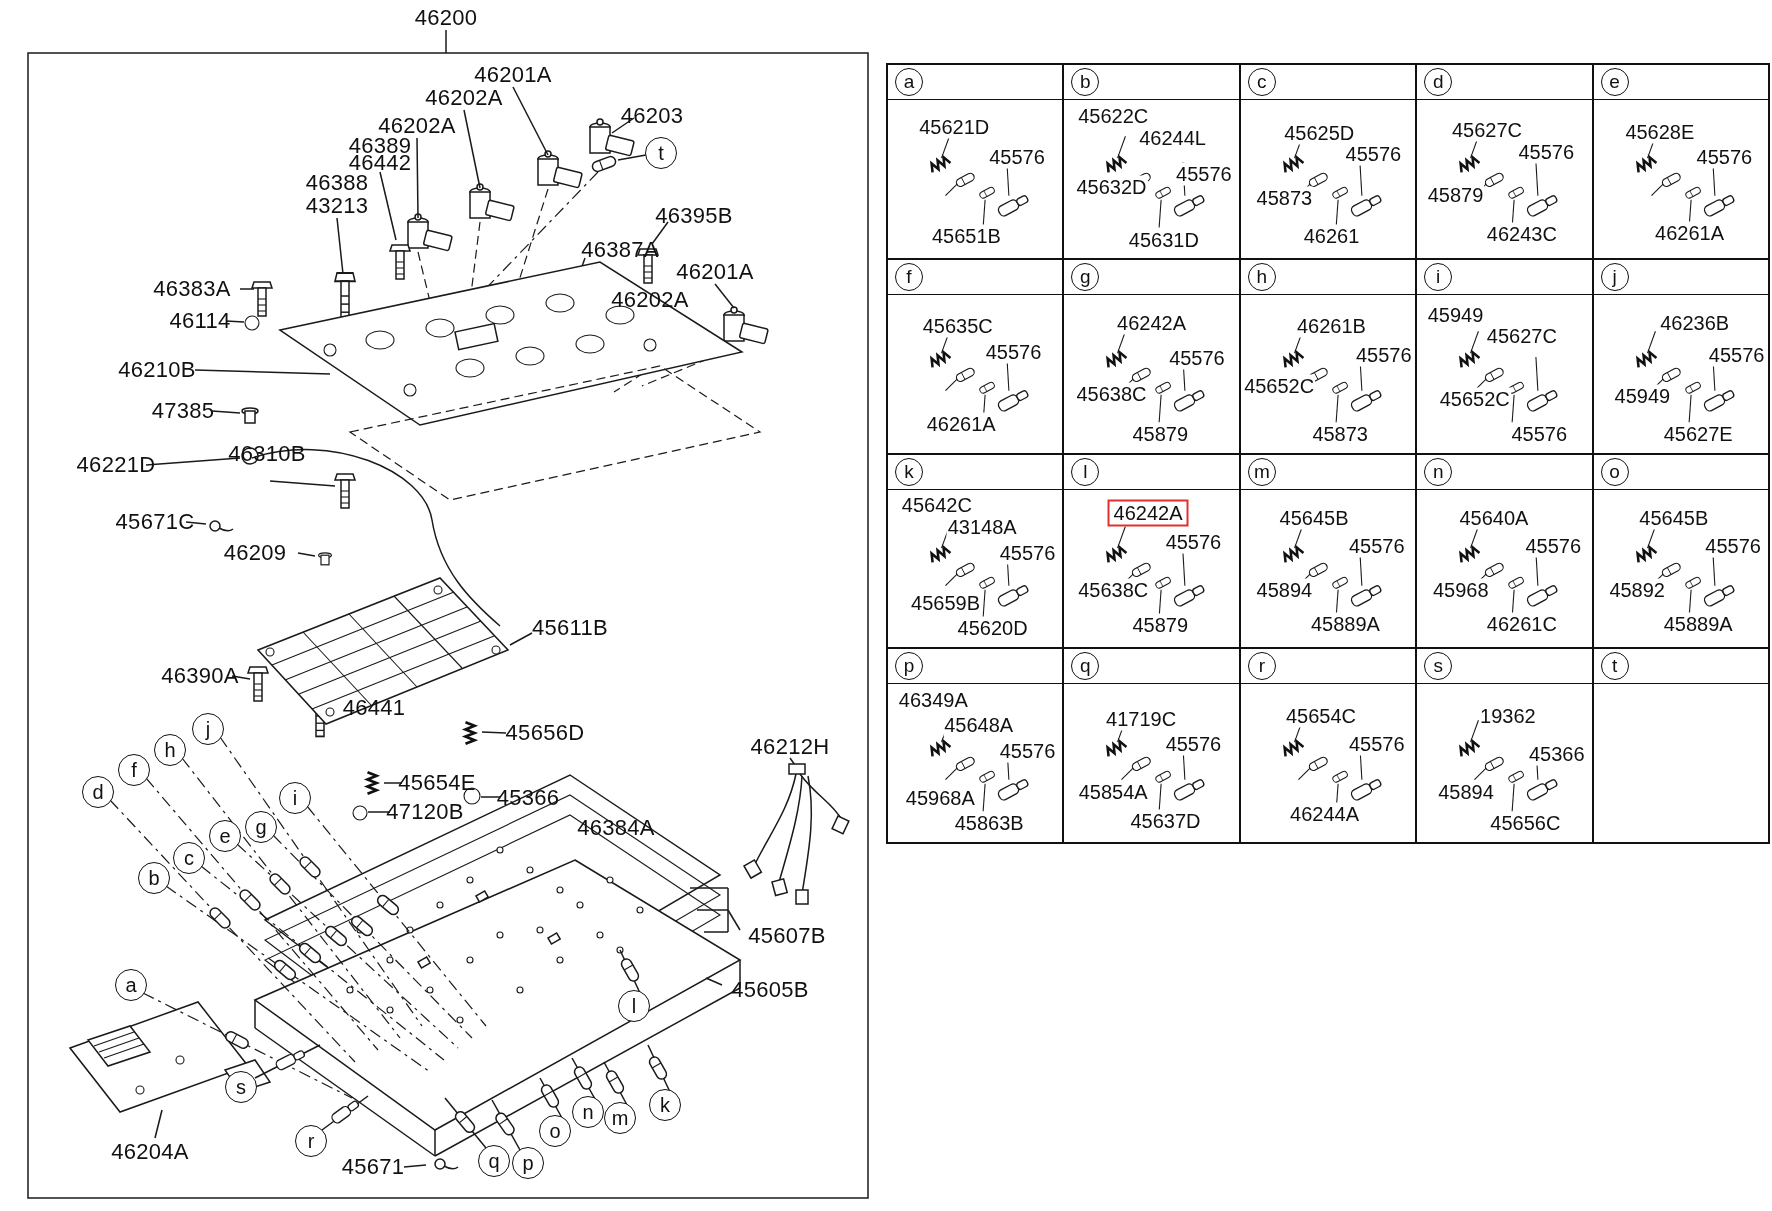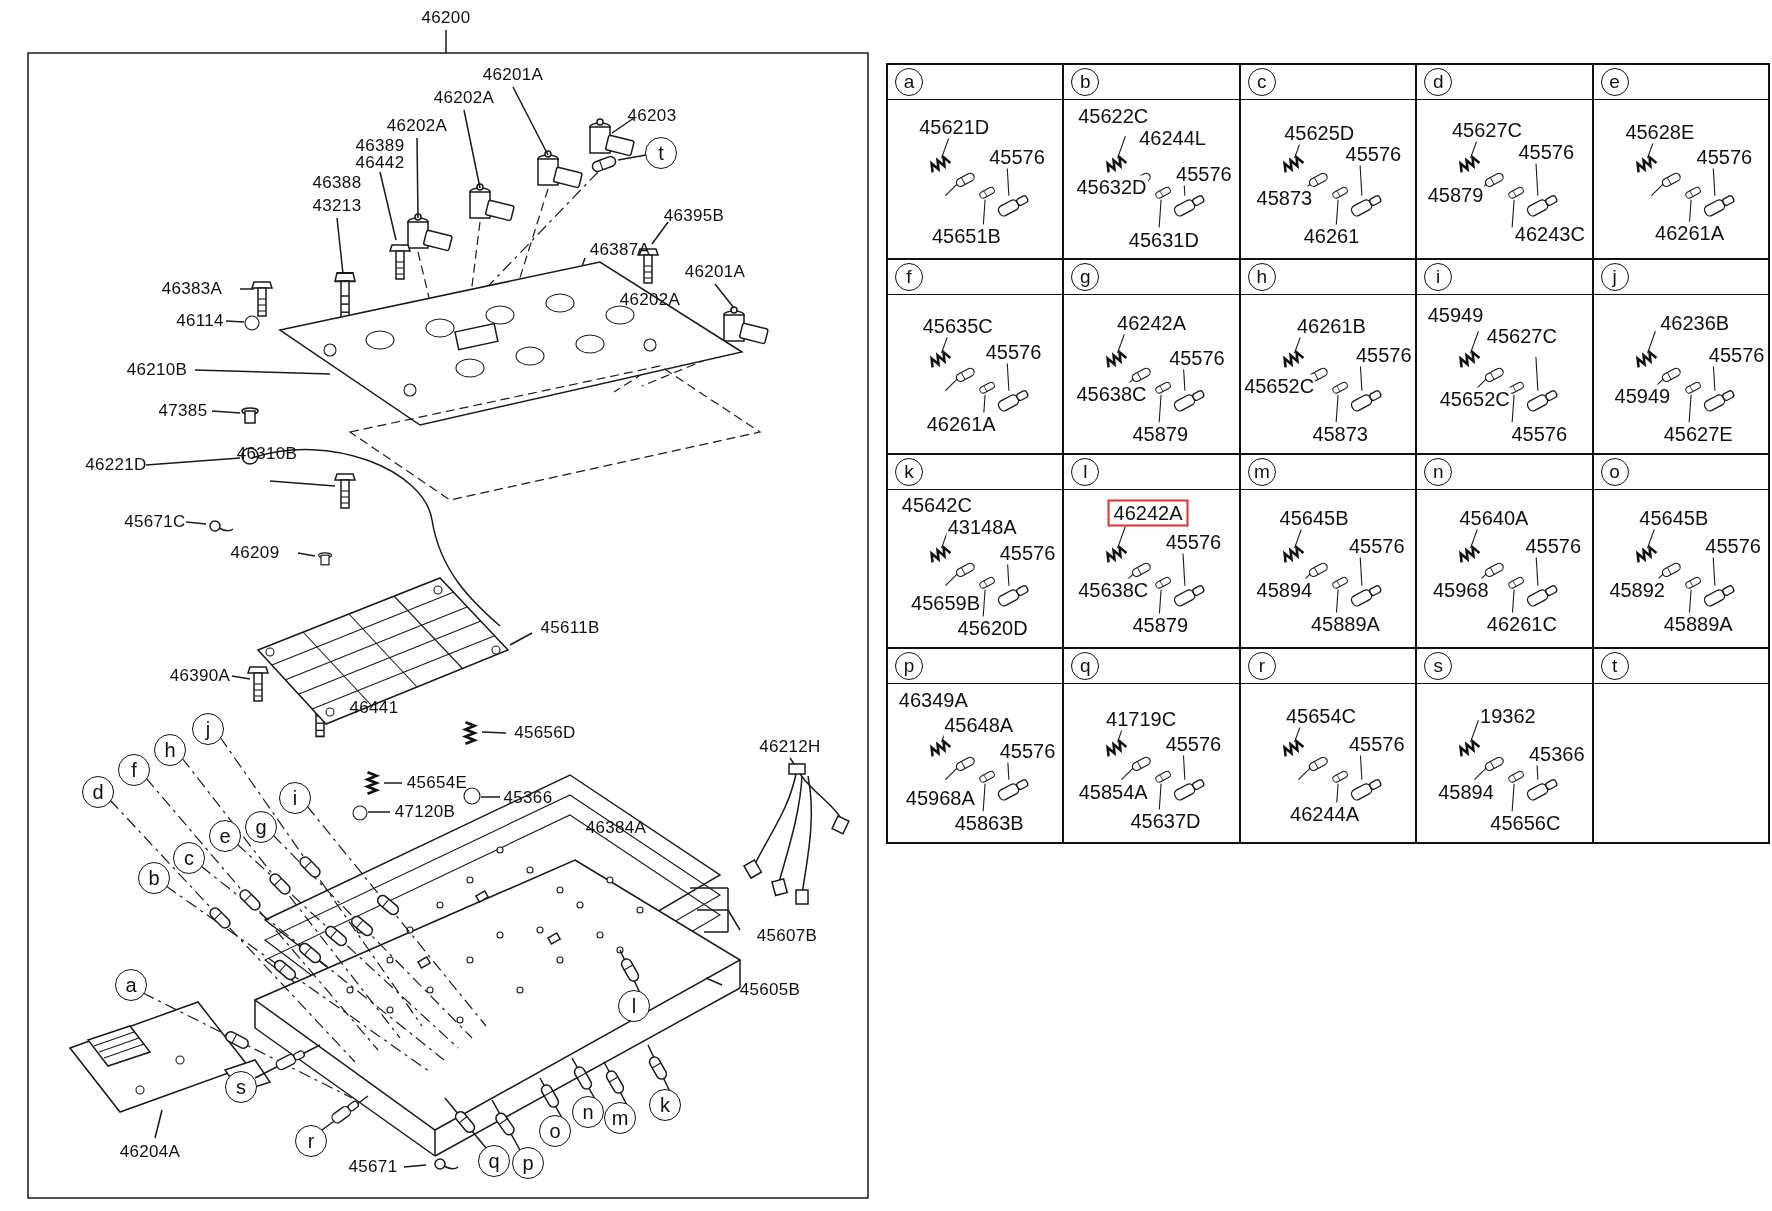--- a/index.html
+++ b/index.html
@@ -1,18 +1,18 @@
 <!DOCTYPE html>
 <html><head>
 <meta charset="utf-8">
 <style>
   html,body{margin:0;padding:0;background:#ffffff;font-family:"Liberation Sans",sans-serif;color:#111;}
   #stage{position:relative;width:1772px;height:1211px;background:#fff;overflow:hidden;}
   #art{position:absolute;left:0;top:0;}
-  .plabel{position:absolute;transform:translate(-50%,-50%);font-size:17px;white-space:nowrap;letter-spacing:.3px;}
+  .plabel{position:absolute;transform:translate(-50%,-50%);font-size:22px;white-space:nowrap;letter-spacing:.3px;}
   .callout{position:absolute;width:30px;height:30px;border:1.6px solid #111;border-radius:50%;
            transform:translate(-50%,-50%);display:flex;align-items:center;justify-content:center;
            font-size:20px;background:#fff;line-height:1;}
   #parts-table{position:absolute;left:886px;top:63px;width:882px;height:779px;display:grid;
            grid-template-columns:repeat(5,1fr);grid-template-rows:repeat(4,1fr);
            border:1.5px solid #111;background:#fff;}
   .cell{border:.8px solid #111;display:flex;flex-direction:column;min-width:0;}
   .cell-header{height:34px;flex:none;border-bottom:1.2px solid #111;display:flex;align-items:center;padding-left:7px;}
   .badge{width:26px;height:26px;border:1.5px solid #111;border-radius:50%;display:flex;
            align-items:center;justify-content:center;font-size:19px;background:#fff;}
@@ -432,21 +432,21 @@
     <line class="lnt" x1="58" y1="96" x2="72" y2="82"></line>
     <line class="lnt" x1="96" y1="128" x2="98" y2="100"></line>
     <use href="#springh" transform="translate(52,64) rotate(-28) scale(0.85)"></use>
     <use href="#cap" transform="translate(78,80) rotate(-28) scale(0.8)"></use>
     <use href="#cap" transform="translate(100,93) rotate(-28) scale(0.65)"></use>
     <use href="#valve" transform="translate(126,106) rotate(-28) scale(0.9)"></use>
   </svg>
 <span class="pnum" style="left: 40%; top: 19%;">45627C</span>
           <span class="pnum" style="left: 74%; top: 33%;">45576</span>
           <span class="pnum" style="left: 22%; top: 60%;">45879</span>
-          <span class="pnum" style="left: 60%; top: 85%; margin-left: 28px;">46243C</span>
+          <span class="pnum" style="left: 60%; top: 85%;">46243C</span>
         </div>
       </div>
       <div class="cell">
         <div class="cell-header">
           <span class="badge">e</span>
         </div>
         <div class="cell-body">
   <svg class="cellglyph" viewBox="0 0 176 158">
     <line class="lnt" x1="62" y1="36" x2="54" y2="58"></line>
     <line class="lnt" x1="120" y1="62" x2="122" y2="96"></line>

